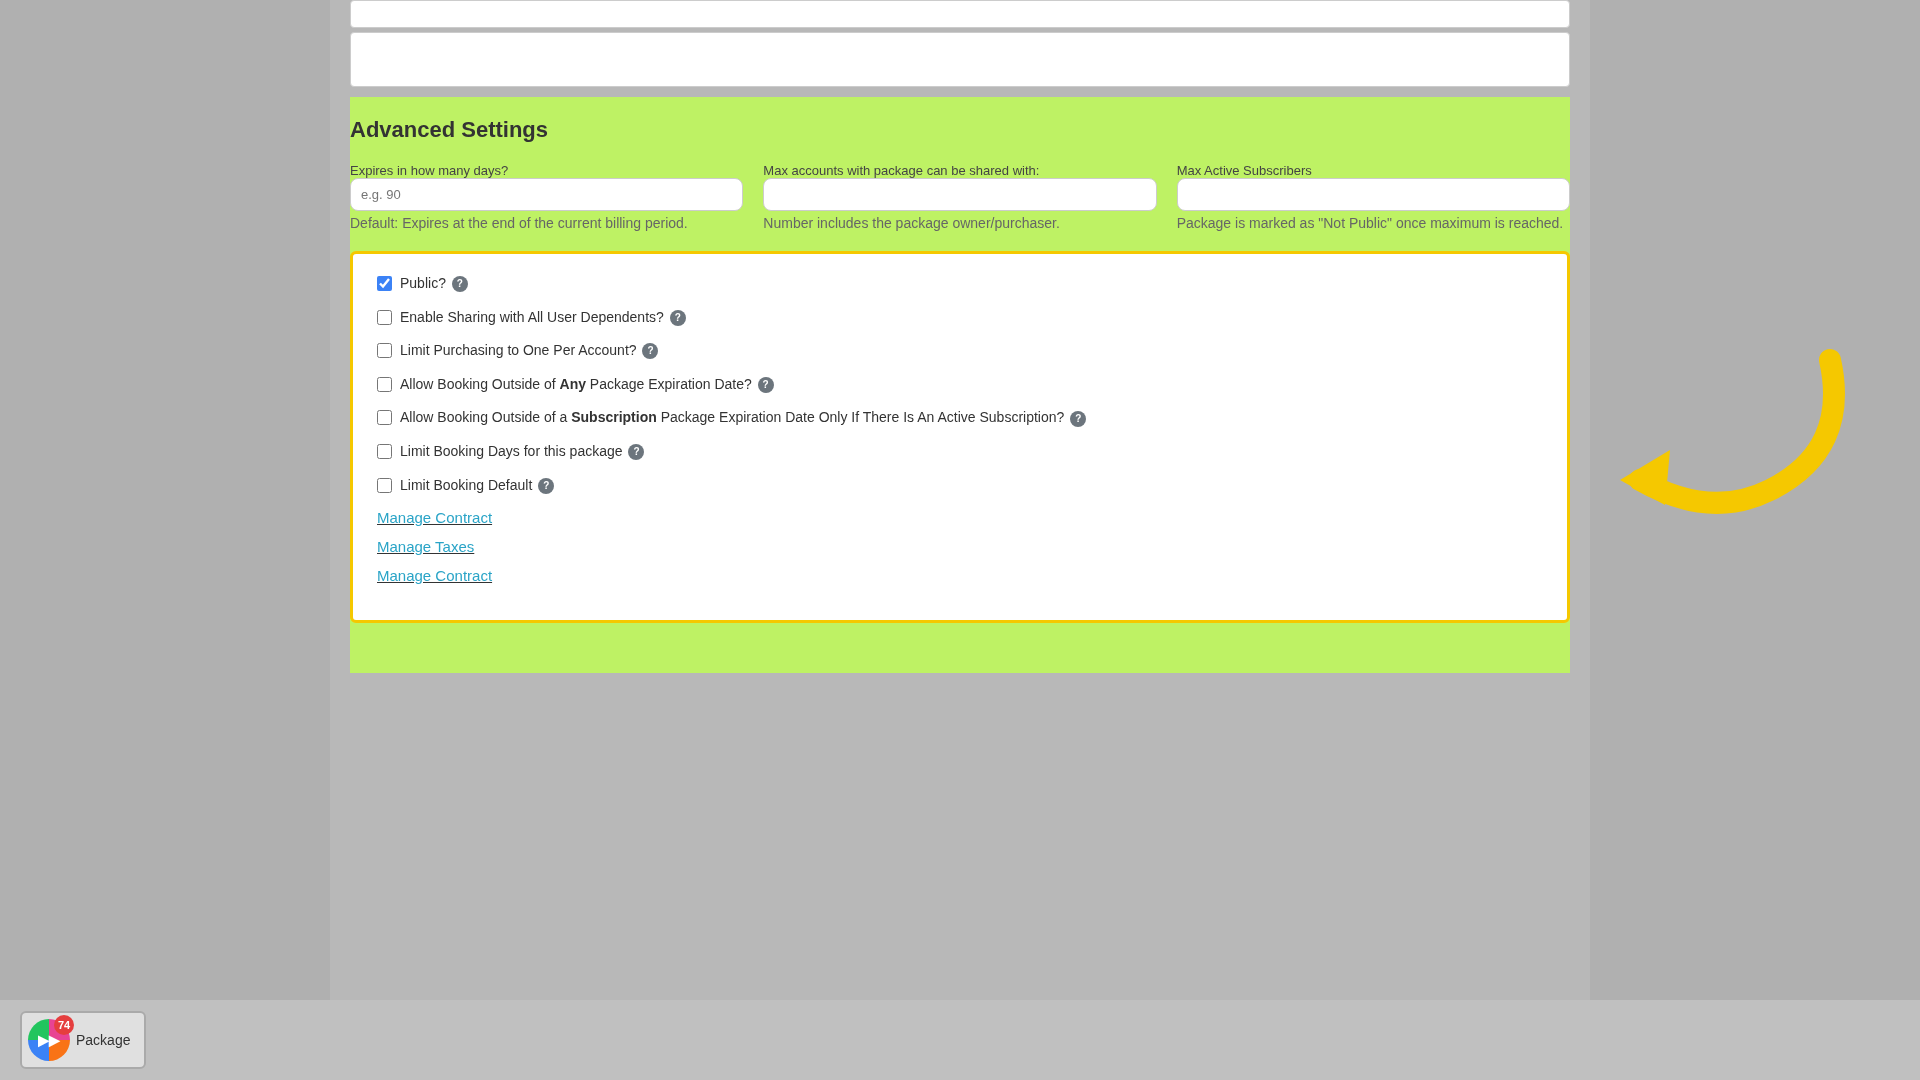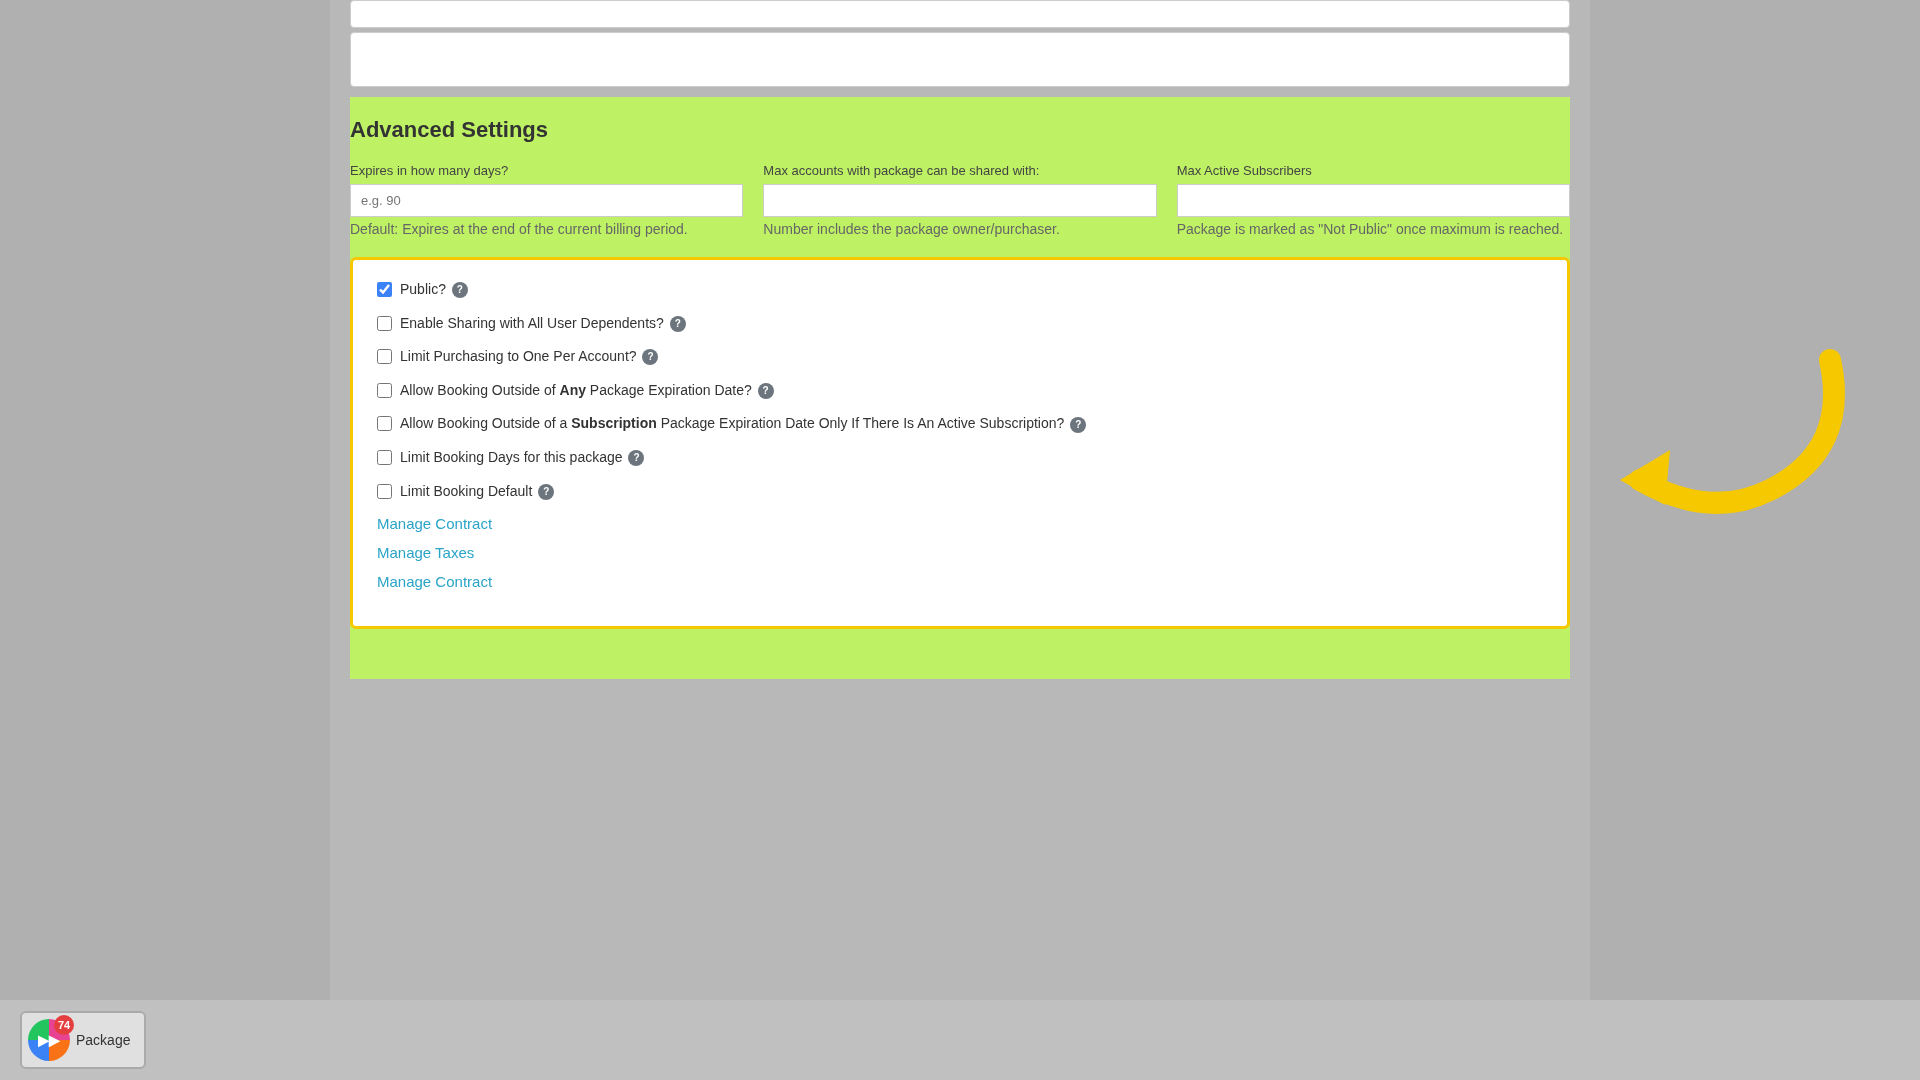--- a/index.html
+++ b/index.html
@@ -52,28 +52,27 @@
       margin-bottom: 20px;
     }
 
     .field-group {
       flex: 1;
     }
 
     .field-label {
       font-size: 13px;
       color: #444;
-      margin-bottom: 6px;
       display: block;
     }
 
     .field-input {
       width: 100%;
       border: 1px solid #ccc;
-      border-radius: 0;
+      border-radius: 8px;
       padding: 8px 10px;
       font-size: 13px;
       background: #fff;
       color: #999;
       outline: none;
     }
 
     .field-hint {
       font-size: 14px;
       color: #666;
@@ -290,21 +289,21 @@
         </div>
 
         <div class="checkbox-row">
           <input type="checkbox" id="cb-booking-default" style="">
           <label class="checkbox-label" for="cb-booking-default">
             <span>Limit Booking Default</span>
             <span class="help-icon">?</span>
           </label>
         </div>
 
-        <div style="margin-top: 8px;">
+        <div style="margin-top: 8px; text-decoration: underline;">
           <a class="link-item" href="#">Manage Contract</a>
           <a class="link-item" href="#">Manage Taxes</a>
           <a class="link-item" href="#">Manage Contract</a>
         </div>
 
       </div>
 
     </div>
 
     <div style="position:absolute; right: -260px; top: 330px; width:240px; height:200px; pointer-events:none;">

